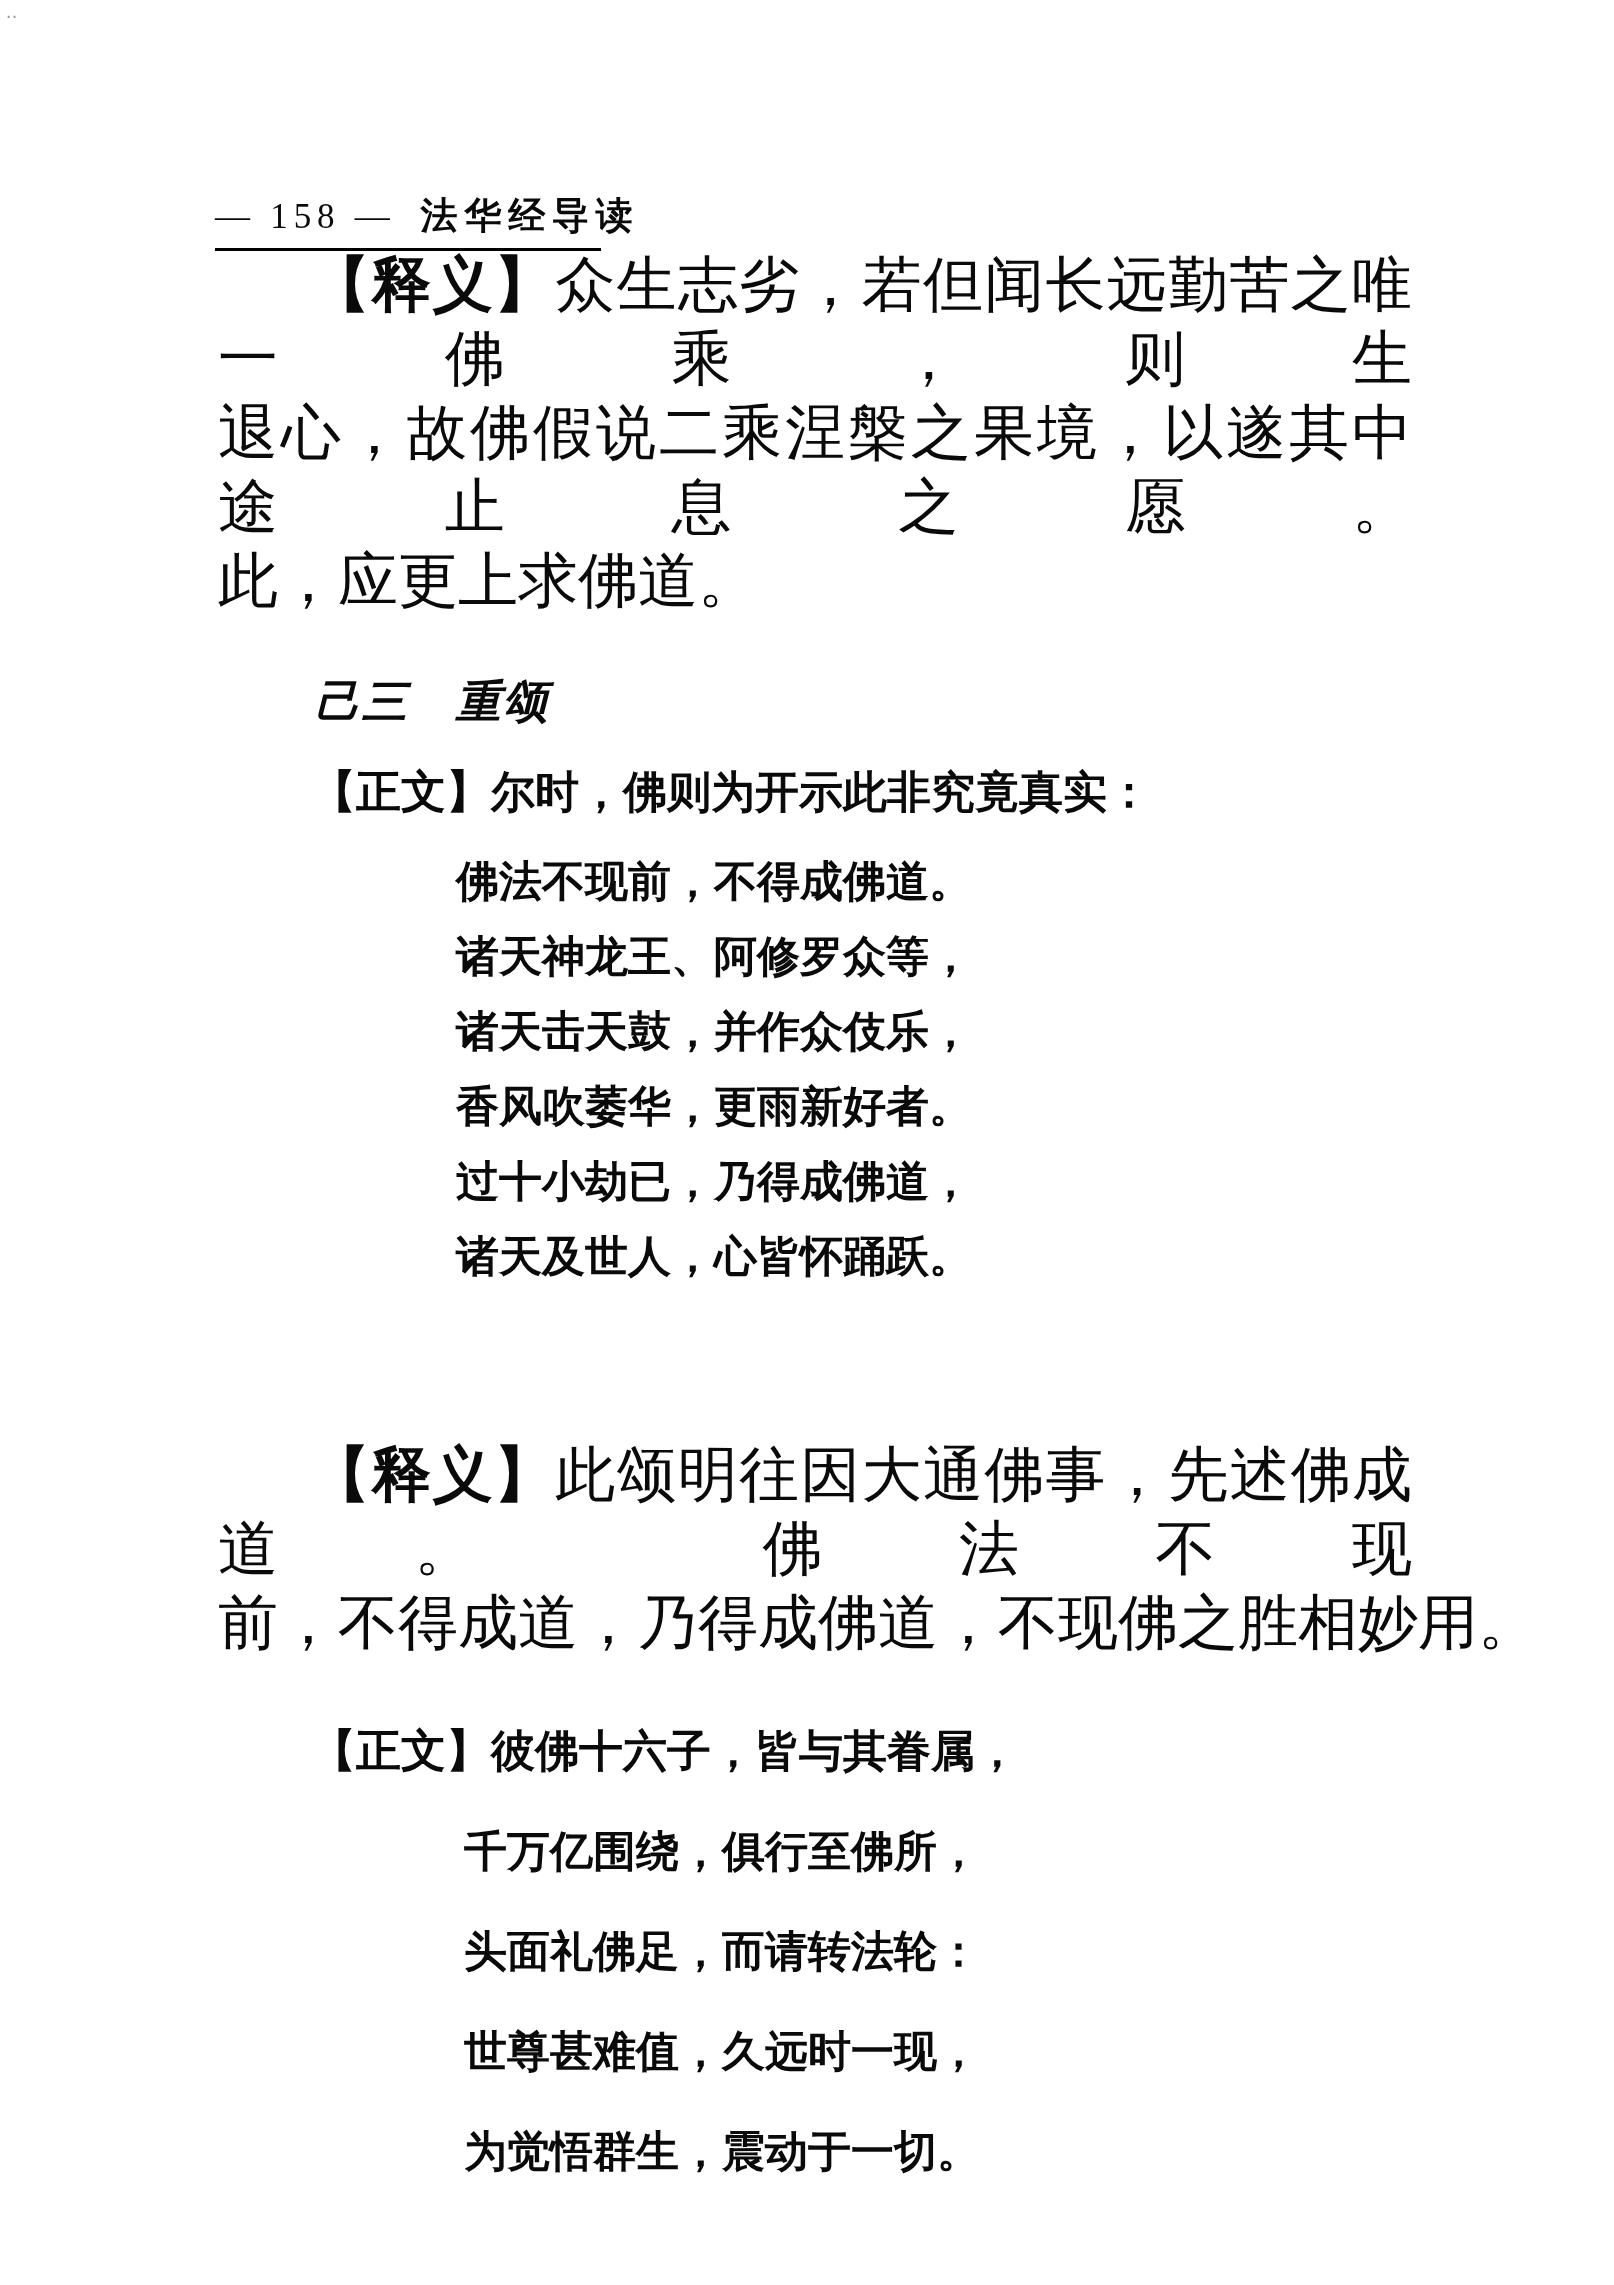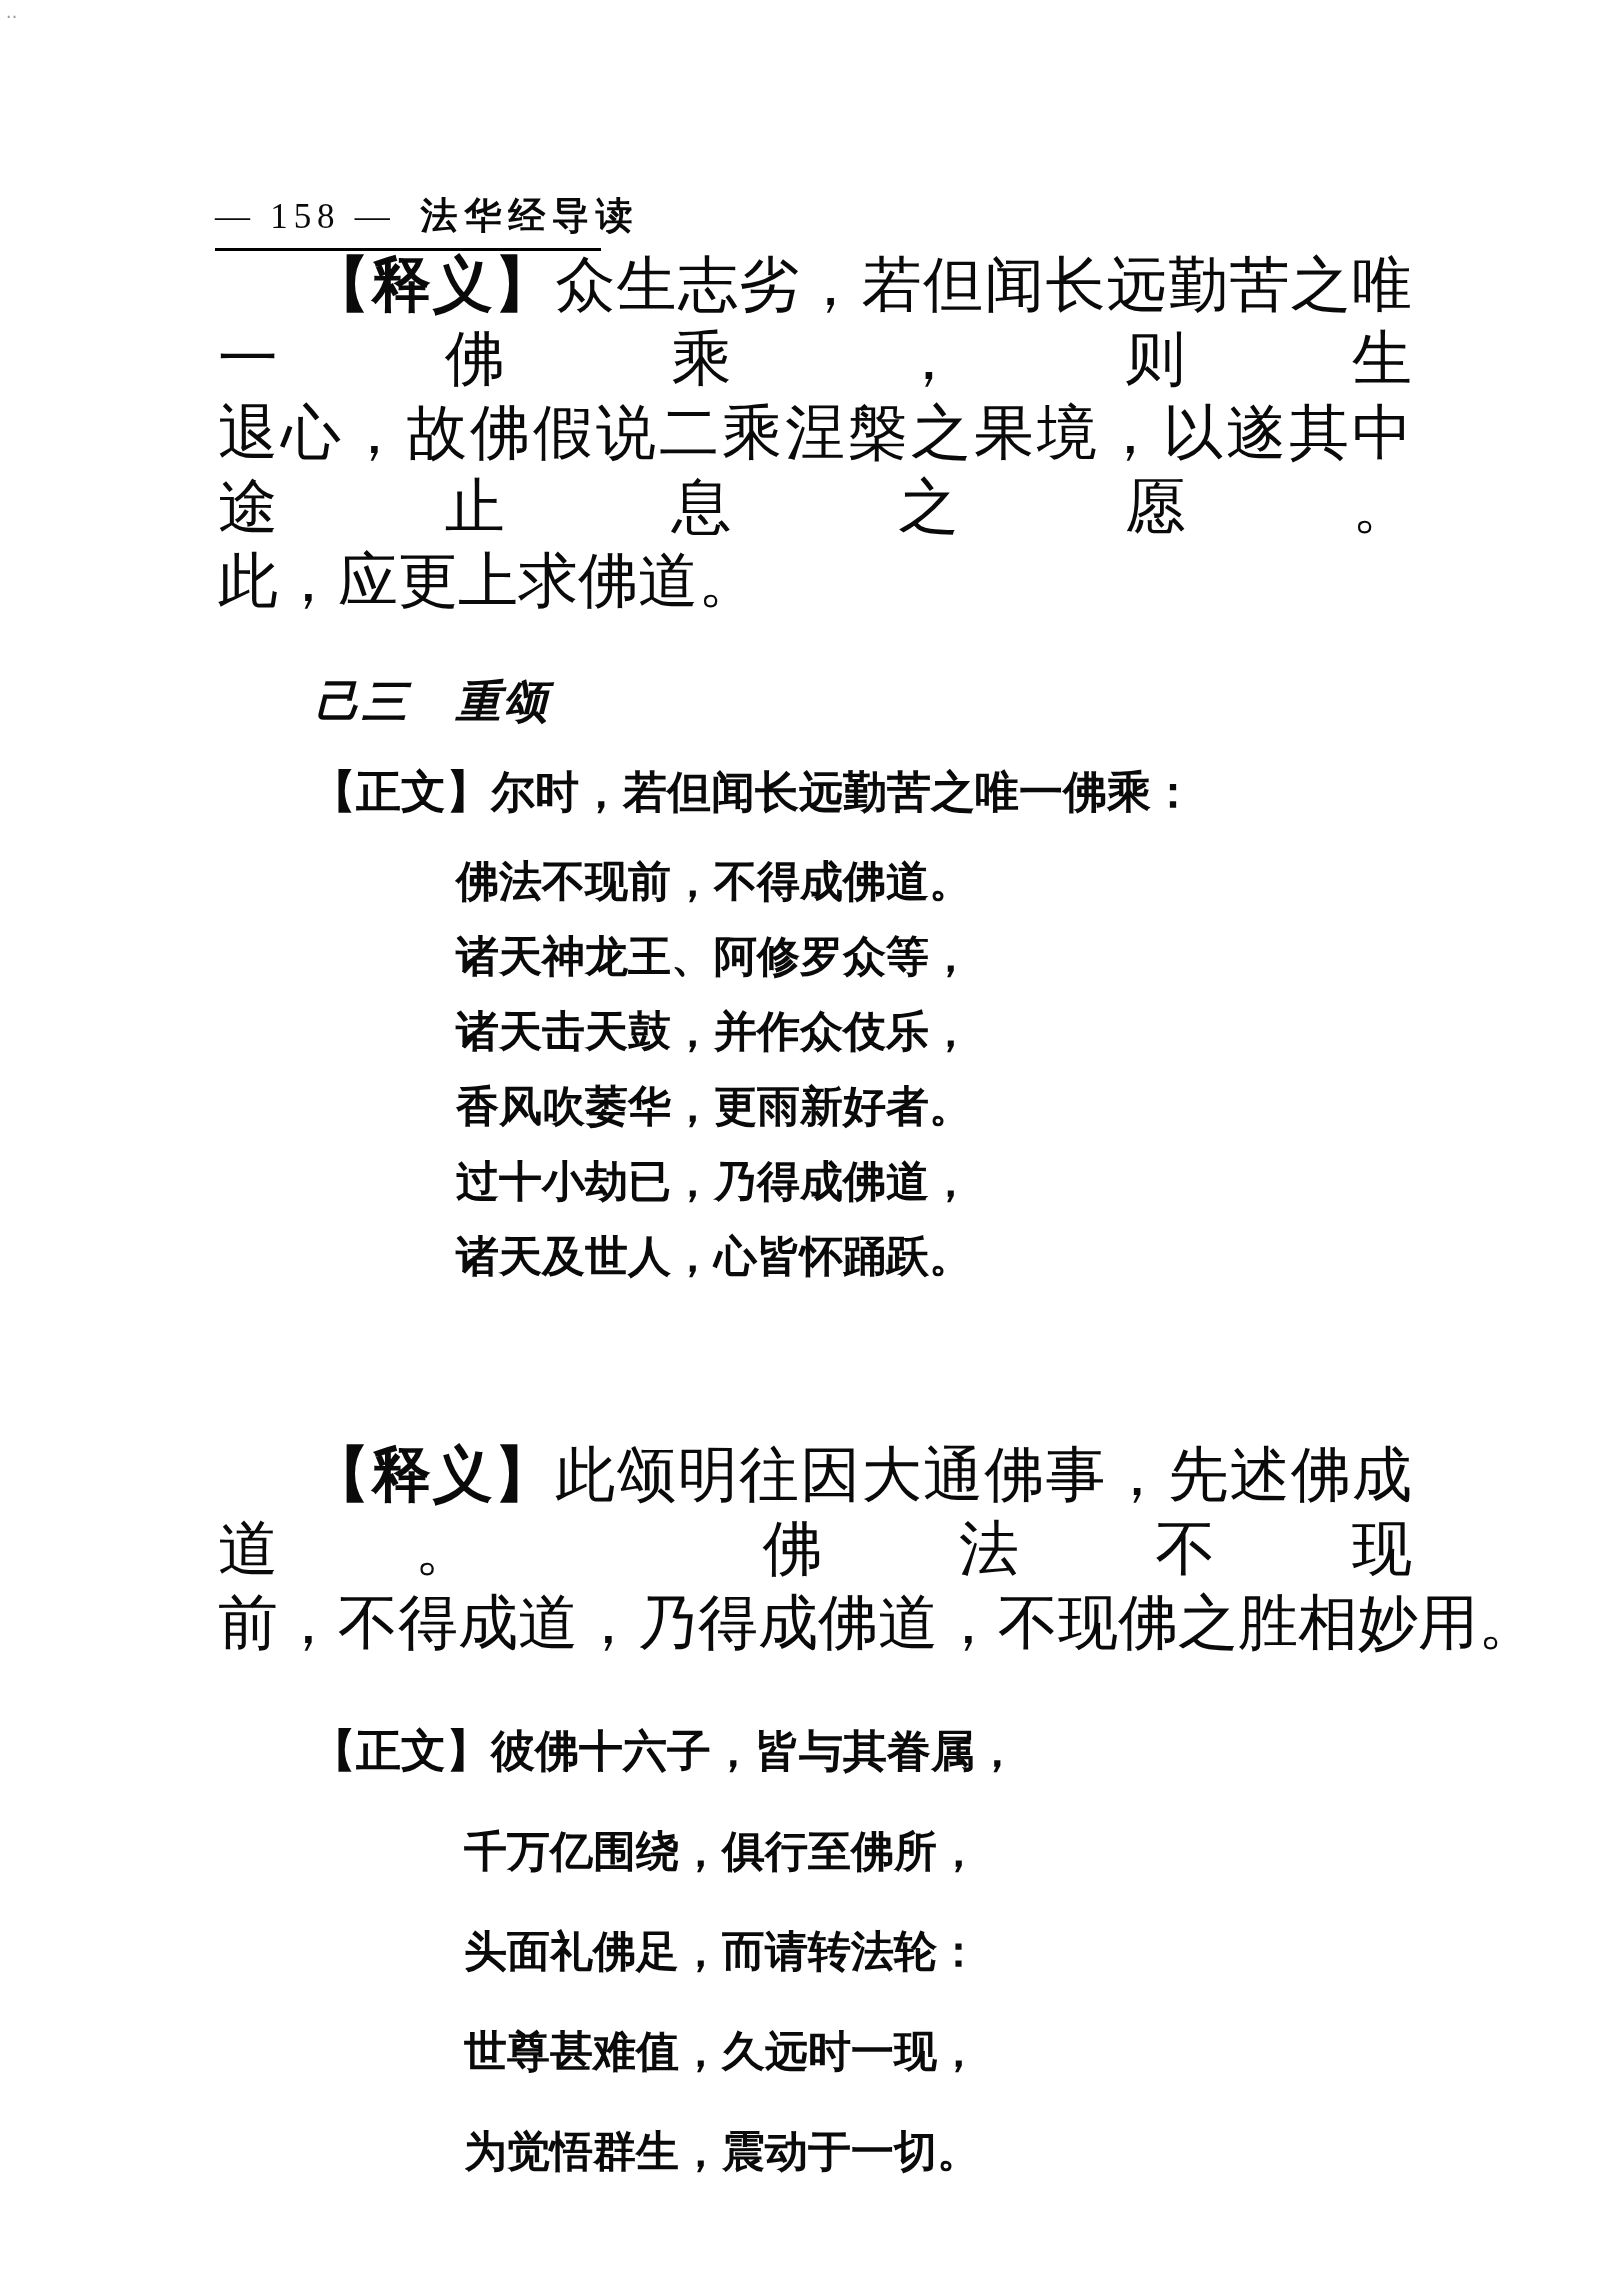--- a/index.html
+++ b/index.html
@@ -100,21 +100,21 @@
   </div>
 
   <div id="shiyi-1" class="body-para">
     <div class="body-line justify indent"><span class="bracket-label">【释义】</span><span>众生志劣，若但闻长远勤苦之唯一佛乘，则生</span></div>
     <div class="body-line justify">退心，故佛假说二乘涅槃之果境，以遂其中途止息之愿。</div>
     <div class="body-line">此，应更上求佛道。</div>
   </div>
 
   <div id="section-heading">己三　重颂</div>
 
-  <div id="zhengwen-1-intro" class="sutra"><span class="bracket-label">【正文】</span><span>尔时，若但闻长远勤苦之唯一佛乘：</span></div>
+  <div id="zhengwen-1-intro" class="sutra"><span class="bracket-label">【正文】</span><span>尔时，佛则为开示此非究竟真实：</span></div>
 
   <div id="verse-block-1" class="sutra">
     <div class="verse-line">佛法不现前，不得成佛道。</div>
     <div class="verse-line">诸天神龙王、阿修罗众等，</div>
     <div class="verse-line">诸天击天鼓，并作众伎乐，</div>
     <div class="verse-line">香风吹萎华，更雨新好者。</div>
     <div class="verse-line">过十小劫已，乃得成佛道，</div>
     <div class="verse-line">诸天及世人，心皆怀踊跃。</div>
   </div>
 

